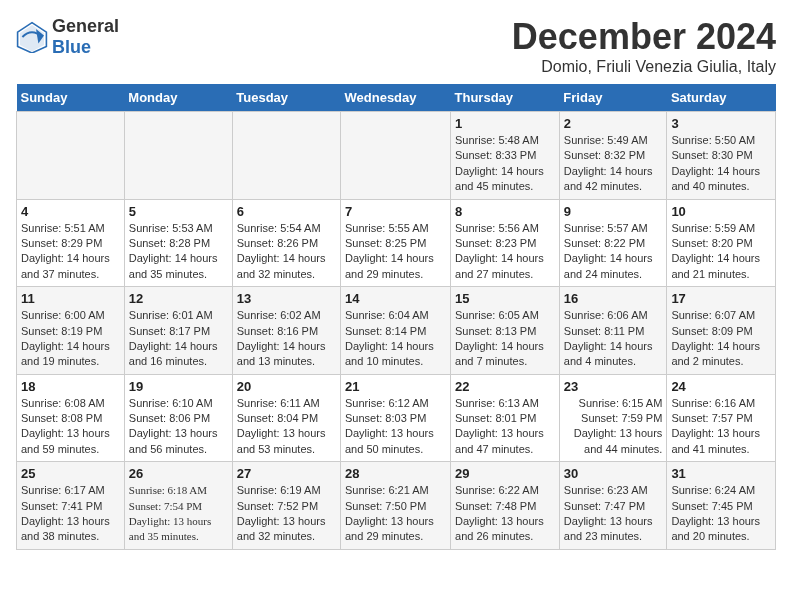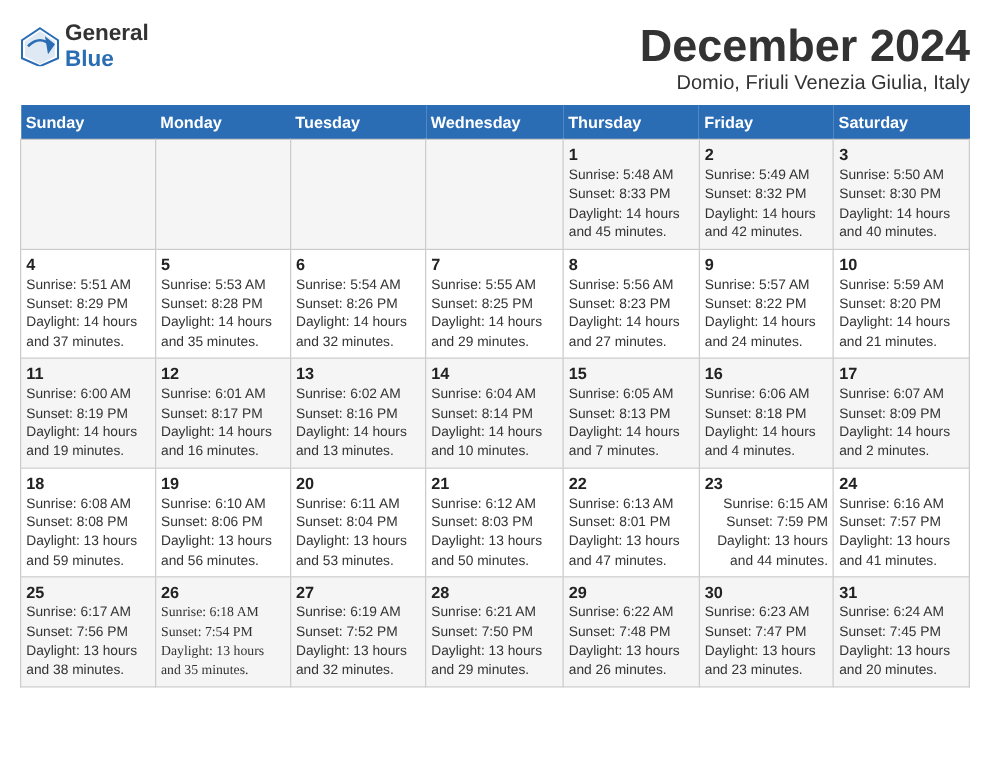--- a/index.html
+++ b/index.html
@@ -217,21 +217,21 @@
         </td>
         <td>
           <div class="day-number">15</div>
           <div class="day-detail" style="white-space: pre-line;">Sunrise: 6:05 AM
 Sunset: 8:13 PM
 Daylight: 14 hours and 7 minutes.</div>
         </td>
         <td>
           <div class="day-number">16</div>
           <div class="day-detail" style="white-space: pre-line;">Sunrise: 6:06 AM
-Sunset: 8:18 PM
+Sunset: 8:11 PM
 Daylight: 14 hours and 4 minutes.</div>
         </td>
         <td>
           <div class="day-number">17</div>
           <div class="day-detail" style="white-space: pre-line;">Sunrise: 6:07 AM
 Sunset: 8:09 PM
 Daylight: 14 hours and 2 minutes.</div>
         </td>
       </tr>
       <tr>
@@ -275,21 +275,21 @@
           <div class="day-number">24</div>
           <div class="day-detail" style="white-space: pre-line;">Sunrise: 6:16 AM
 Sunset: 7:57 PM
 Daylight: 13 hours and 41 minutes.</div>
         </td>
       </tr>
       <tr>
         <td>
           <div class="day-number">25</div>
           <div class="day-detail" style="white-space: pre-line;">Sunrise: 6:17 AM
-Sunset: 7:56 PM
+Sunset: 7:41 PM
 Daylight: 13 hours and 38 minutes.</div>
         </td>
         <td>
           <div class="day-number">26</div>
           <div class="day-detail" style="white-space: pre-line; font-family: Liberation Serif, serif;">Sunrise: 6:18 AM
 Sunset: 7:54 PM
 Daylight: 13 hours and 35 minutes.</div>
         </td>
         <td>
           <div class="day-number">27</div>

